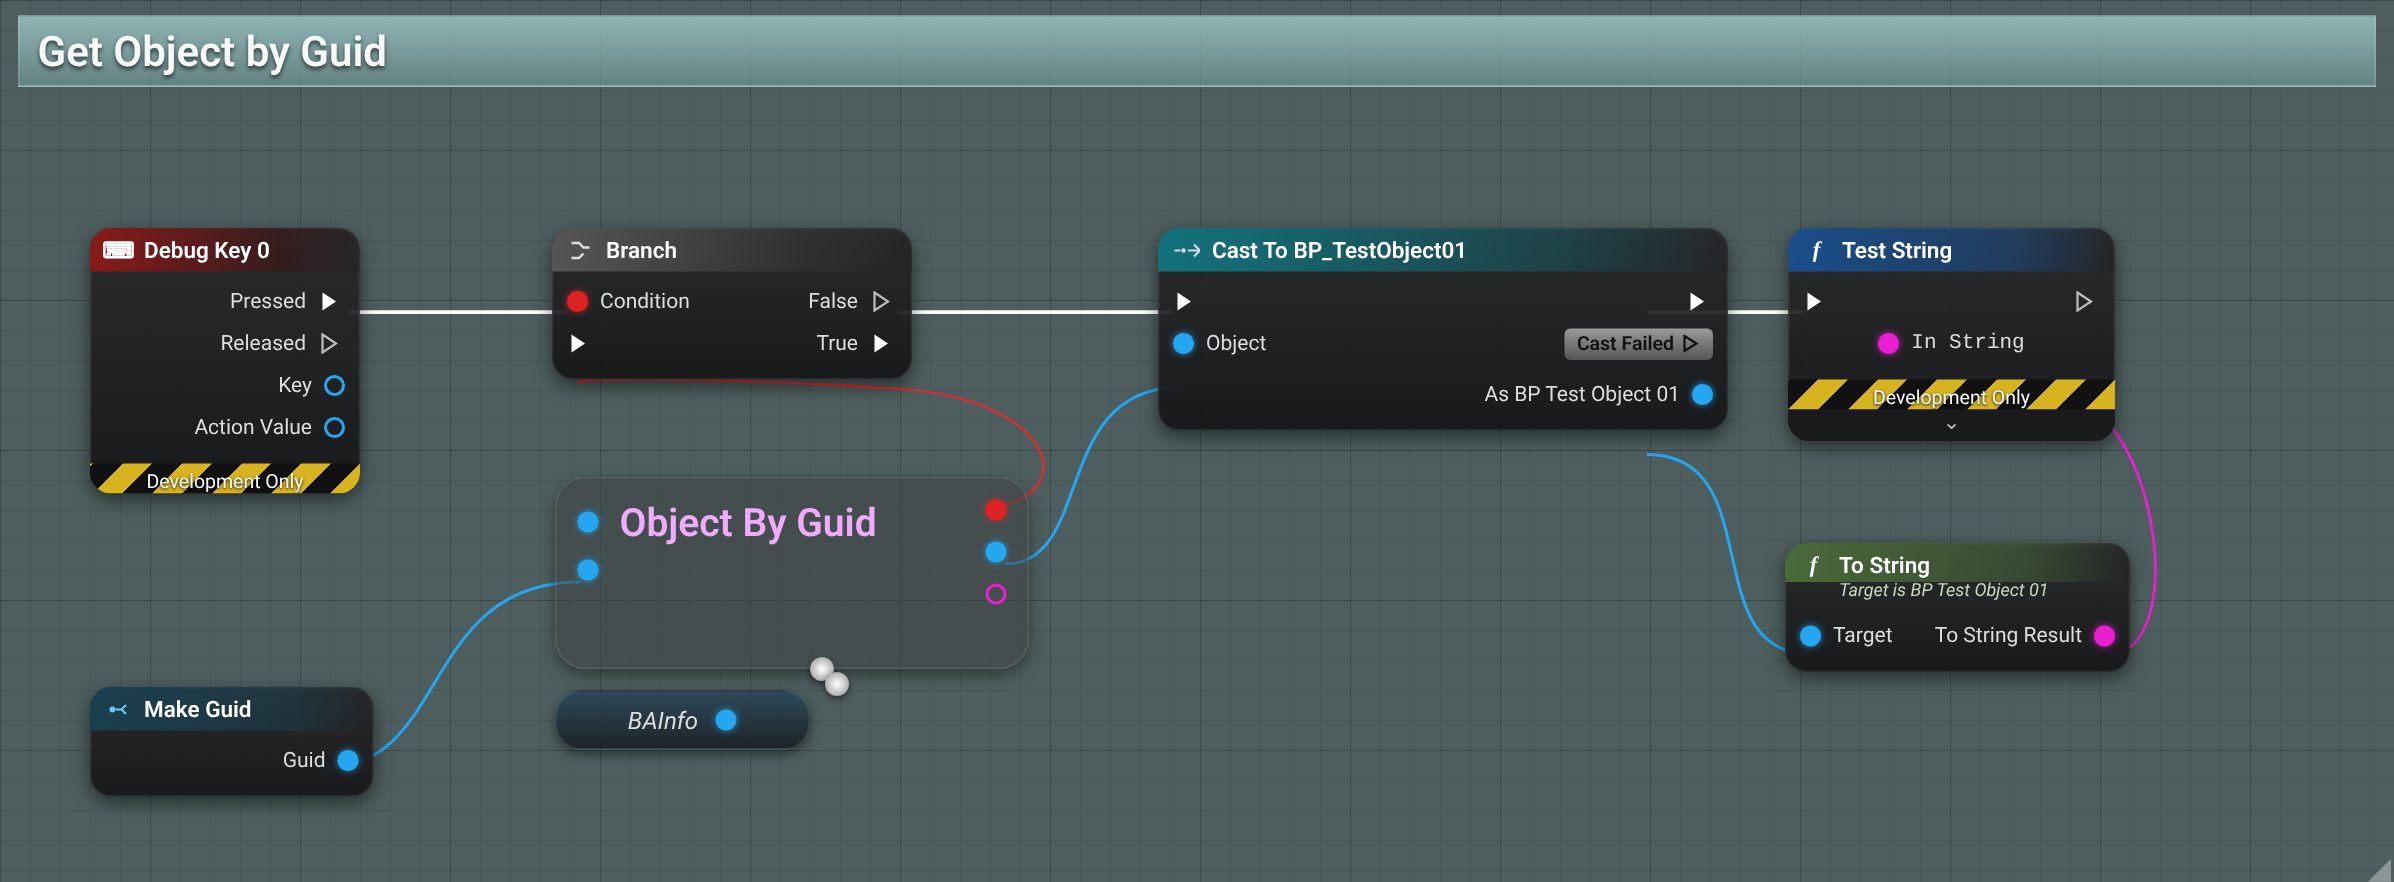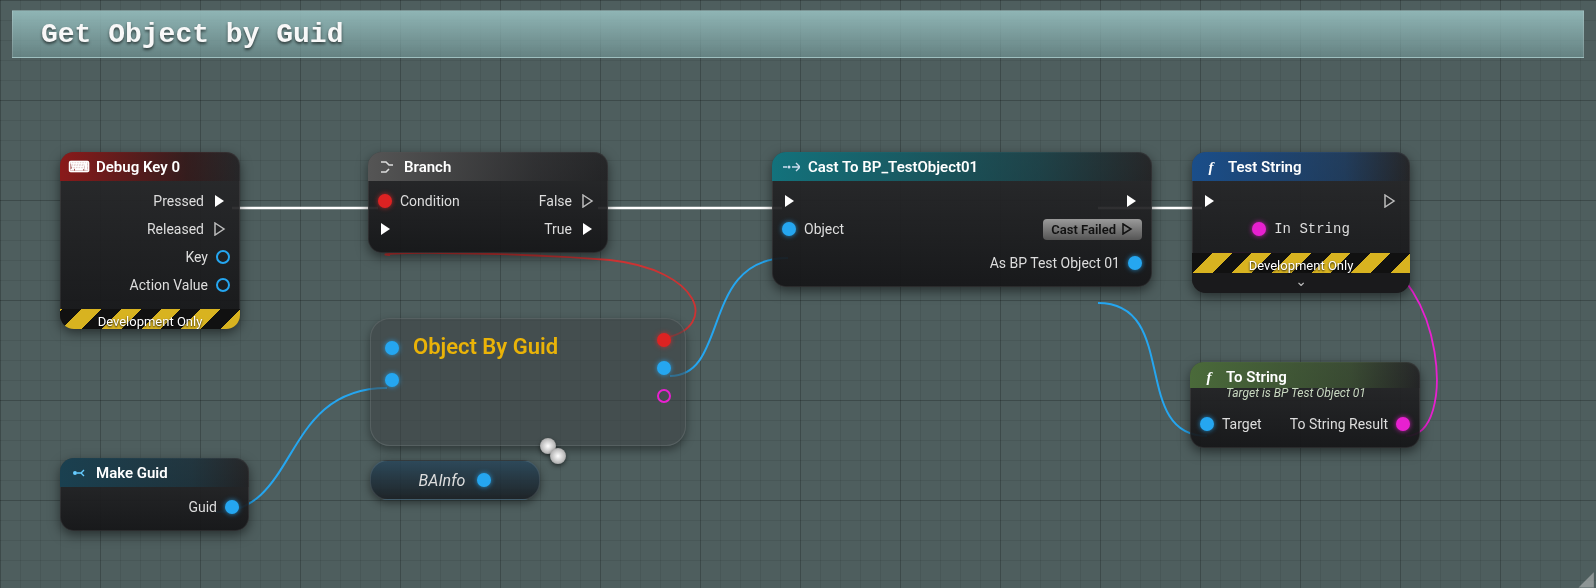--- a/index.html
+++ b/index.html
@@ -26,22 +26,21 @@
     background-position: 0 0;
   }
   .header-bar {
     position: absolute;
     left: 12px; right: 12px; top: 10px;
     height: 48px;
     background: linear-gradient(to bottom, rgba(150,190,190,0.9), rgba(120,160,160,0.55));
     border: 1px solid rgba(255,255,255,0.15);
     display: flex;
     align-items: center;
-    padding-left: 28px;
-    font-family: Liberation Mono, monospace;
+    padding-left: 12px;
   }
   .header-bar h1 {
     font-size: 28px;
     font-weight: 600;
     color: #f8f8f8;
     text-shadow: 0 2px 3px rgba(0,0,0,0.6);
   }
   
   .node {
     position: absolute;
@@ -122,23 +121,23 @@
   .hdr-dark   { background: linear-gradient(to right, #1a4050, rgba(26,64,80,0.5) 70%, rgba(30,30,32,0.3)); }
   .subtitle { font-size: 12px; font-style: italic; color: #c8d8c0; font-weight:400; padding-left:36px; margin-top:-2px; margin-bottom:4px;}
   
   .compact {
     background: rgba(60,65,68,0.55);
     border:1px solid rgba(255,255,255,0.1);
     border-radius: 20px;
     box-shadow: 0 4px 10px rgba(0,0,0,0.4);
   }
   .compact .bigtext {
-    font-size: 22px;
+    font-size: 26px;
     font-weight: 600;
-    color: #eab308;
+    color: #f0abfc;
     line-height: 1.1;
   }
   
   .bainfo {
     position:absolute;
     border-radius: 18px;
     background: linear-gradient(to bottom, rgba(40,70,90,0.85), rgba(25,30,34,0.9));
     border:1px solid rgba(255,255,255,0.1);
     display:flex;
     align-items:center;

